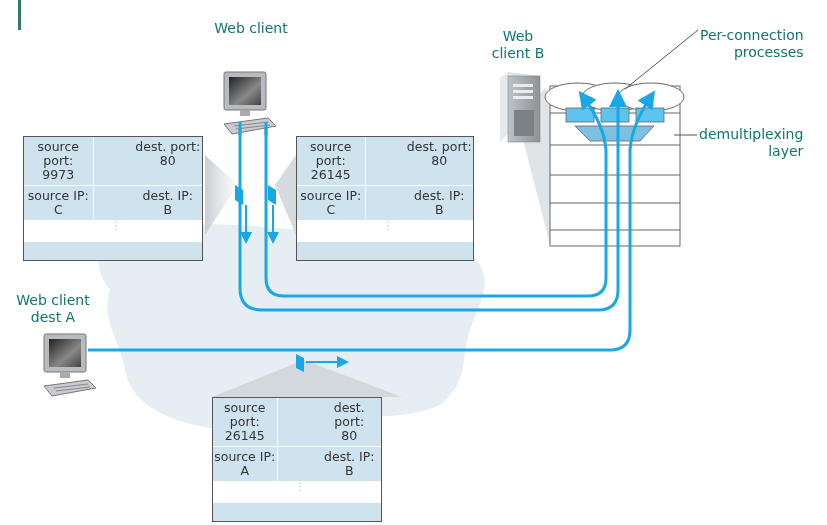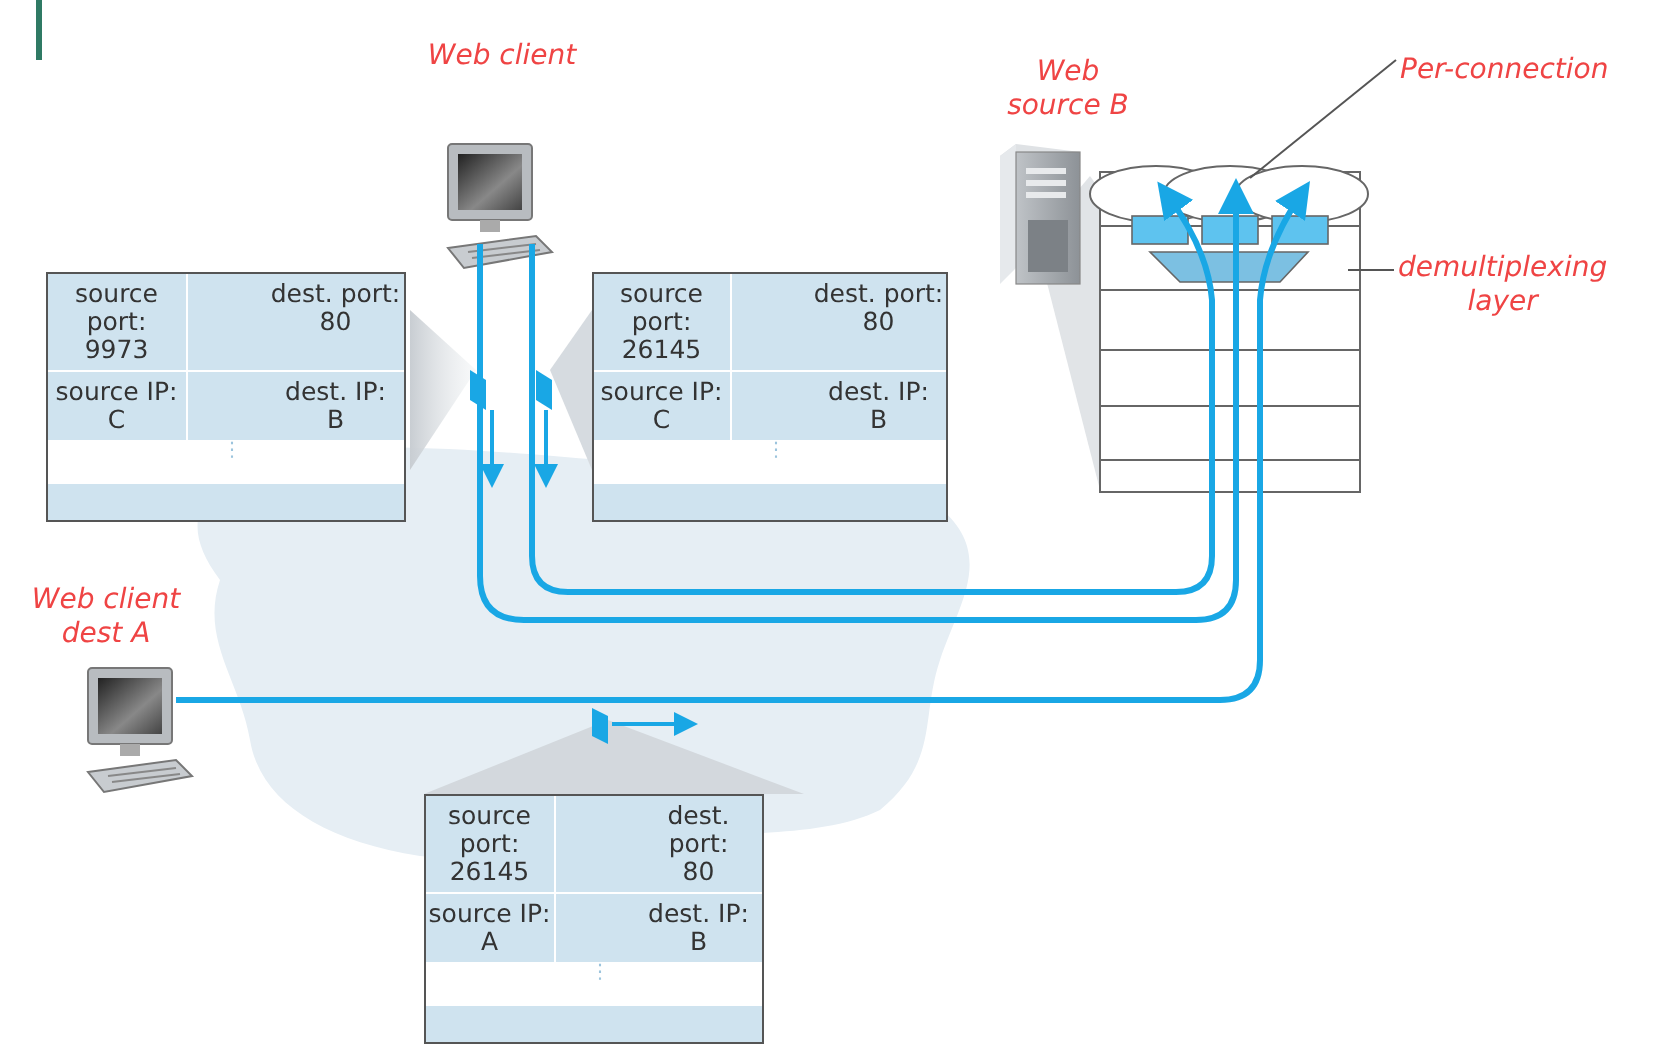--- a/index.html
+++ b/index.html
@@ -1,20 +1,20 @@
 <!DOCTYPE html>
 <html><head>
 <meta charset="utf-8">
 <style>
   html, body { margin:0; padding:0; background:#ffffff; }
   body { width:827px; height:525px; position:relative; overflow:hidden;
          font-family:"DejaVu Sans", sans-serif; color:#333; }
   #diagram { position:absolute; left:0; top:0; }
-  .lbl { position:absolute; font-size:14px; line-height:17px; color:#ef4444; text-align:center; white-space:nowrap;font-style:italic; }
-  .lbl.left { text-align:center; }
+  .lbl { position:absolute; font-size:14px; line-height:17px; color:#0f766e; text-align:center; white-space:nowrap; }
+  .lbl.left { text-align:right; }
   .seg { position:absolute; width:256px; border:1.5px solid #555; background:#cfe3ef; box-sizing:border-box; font-size:12.5px; line-height:14px; color:#333; }
   .seg .row { display:flex; border-bottom:1.5px solid #fff;gap:40px; }
   .seg .cell { flex:1; text-align:center; padding:3px 0 3px 0; }
   .seg .cell:first-child { border-right:1.5px solid #fff; }
   .seg .gap { height:20px; background:#fff; position:relative; border-bottom:1.5px solid #fff; }
   .seg .gap .dots { position:absolute; left:50%; top:2px; margin-left:-2px; width:4px; color:#9cc4dd; font-size:10px; line-height:5px; }
   .seg .foot { height:18px; }
   .accent-bar { position:absolute; left:18px; top:0; width:3px; height:30px; background:#2f7a64; }
 </style>
 </head>
@@ -121,26 +121,27 @@
   </g>
 </svg>
 
 <div class="lbl" style="left:196px; top:20px; width:110px;">
   <div>Web client</div>
 </div>
 <div class="lbl" style="left:8px; top:292px; width:90px;">
   <div>Web client</div>
   <div>dest A</div>
 </div>
-<div class="lbl" style="left:494px; top:28px; width:80px;">
+<div class="lbl" style="left:478px; top:28px; width:80px;">
   <div>Web</div>
-  <div>source B</div>
+  <div>client B</div>
 </div>
 <div class="lbl left" style="left:700px; top:27px;">
   <div>Per-connection</div>
+  <div>processes</div>
 </div>
 <div class="lbl left" style="left:699px; top:126px;">
   <div>demultiplexing</div>
   <div>layer</div>
 </div>
 
 <div class="seg" style="left:23px; top:136px; width:180px;">
   <div class="row">
     <div class="cell">
         <div>source port:</div>

